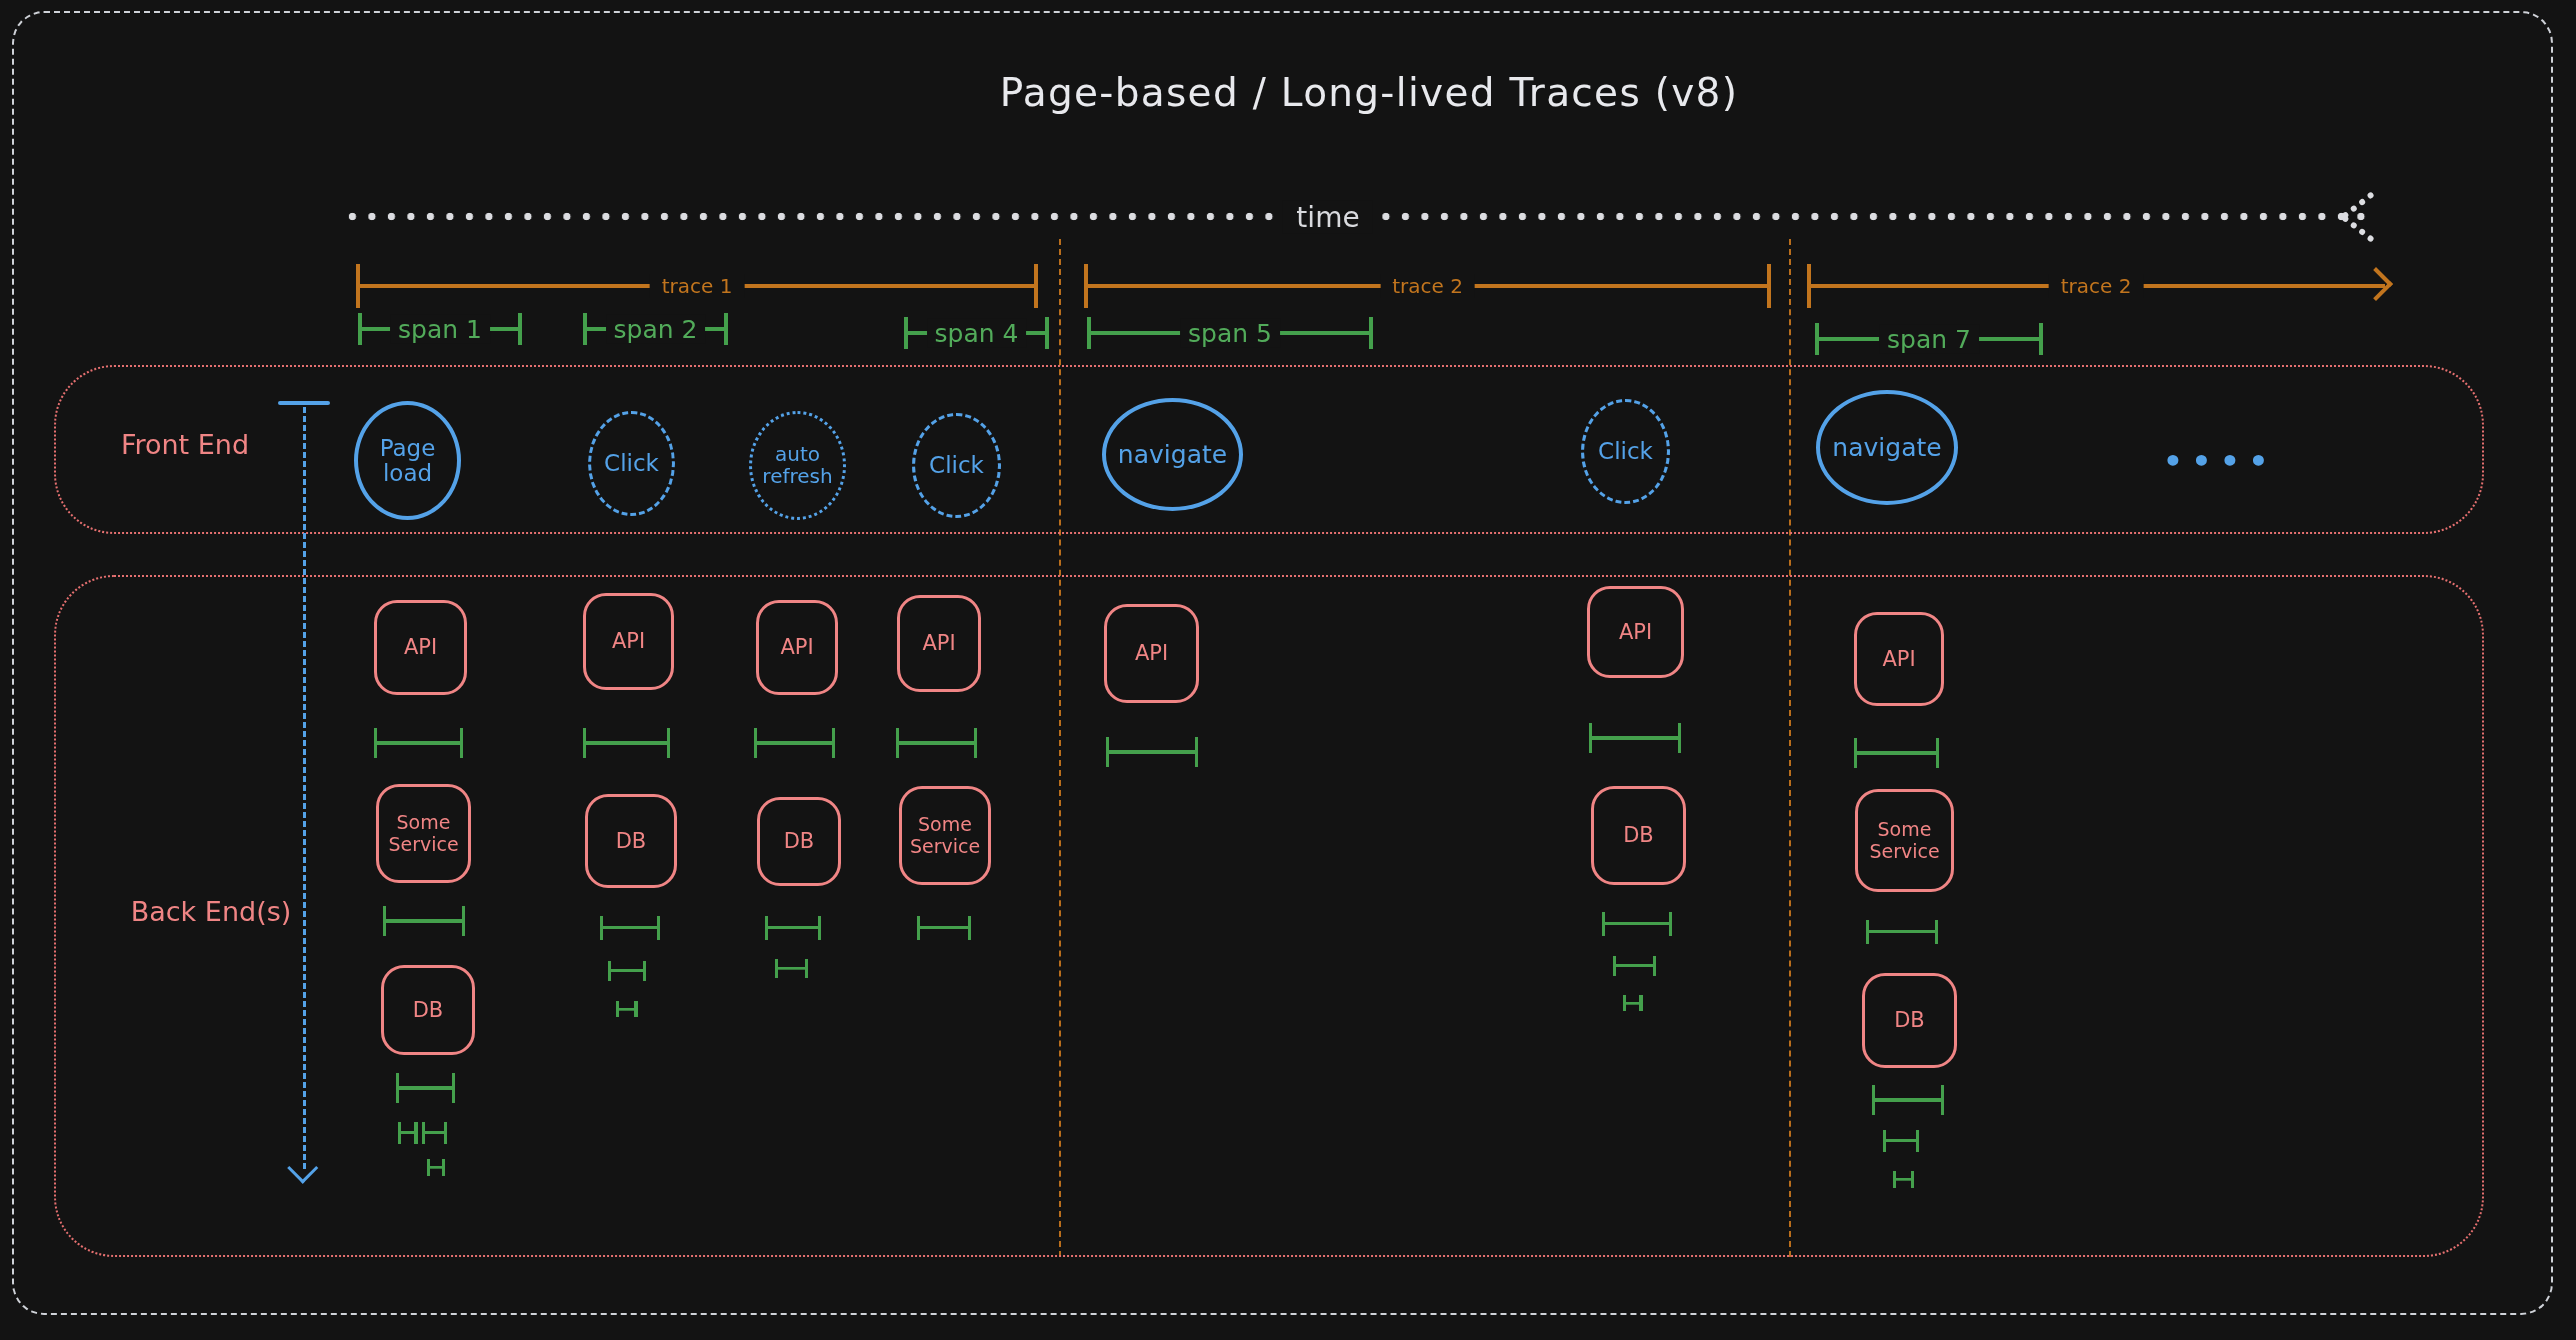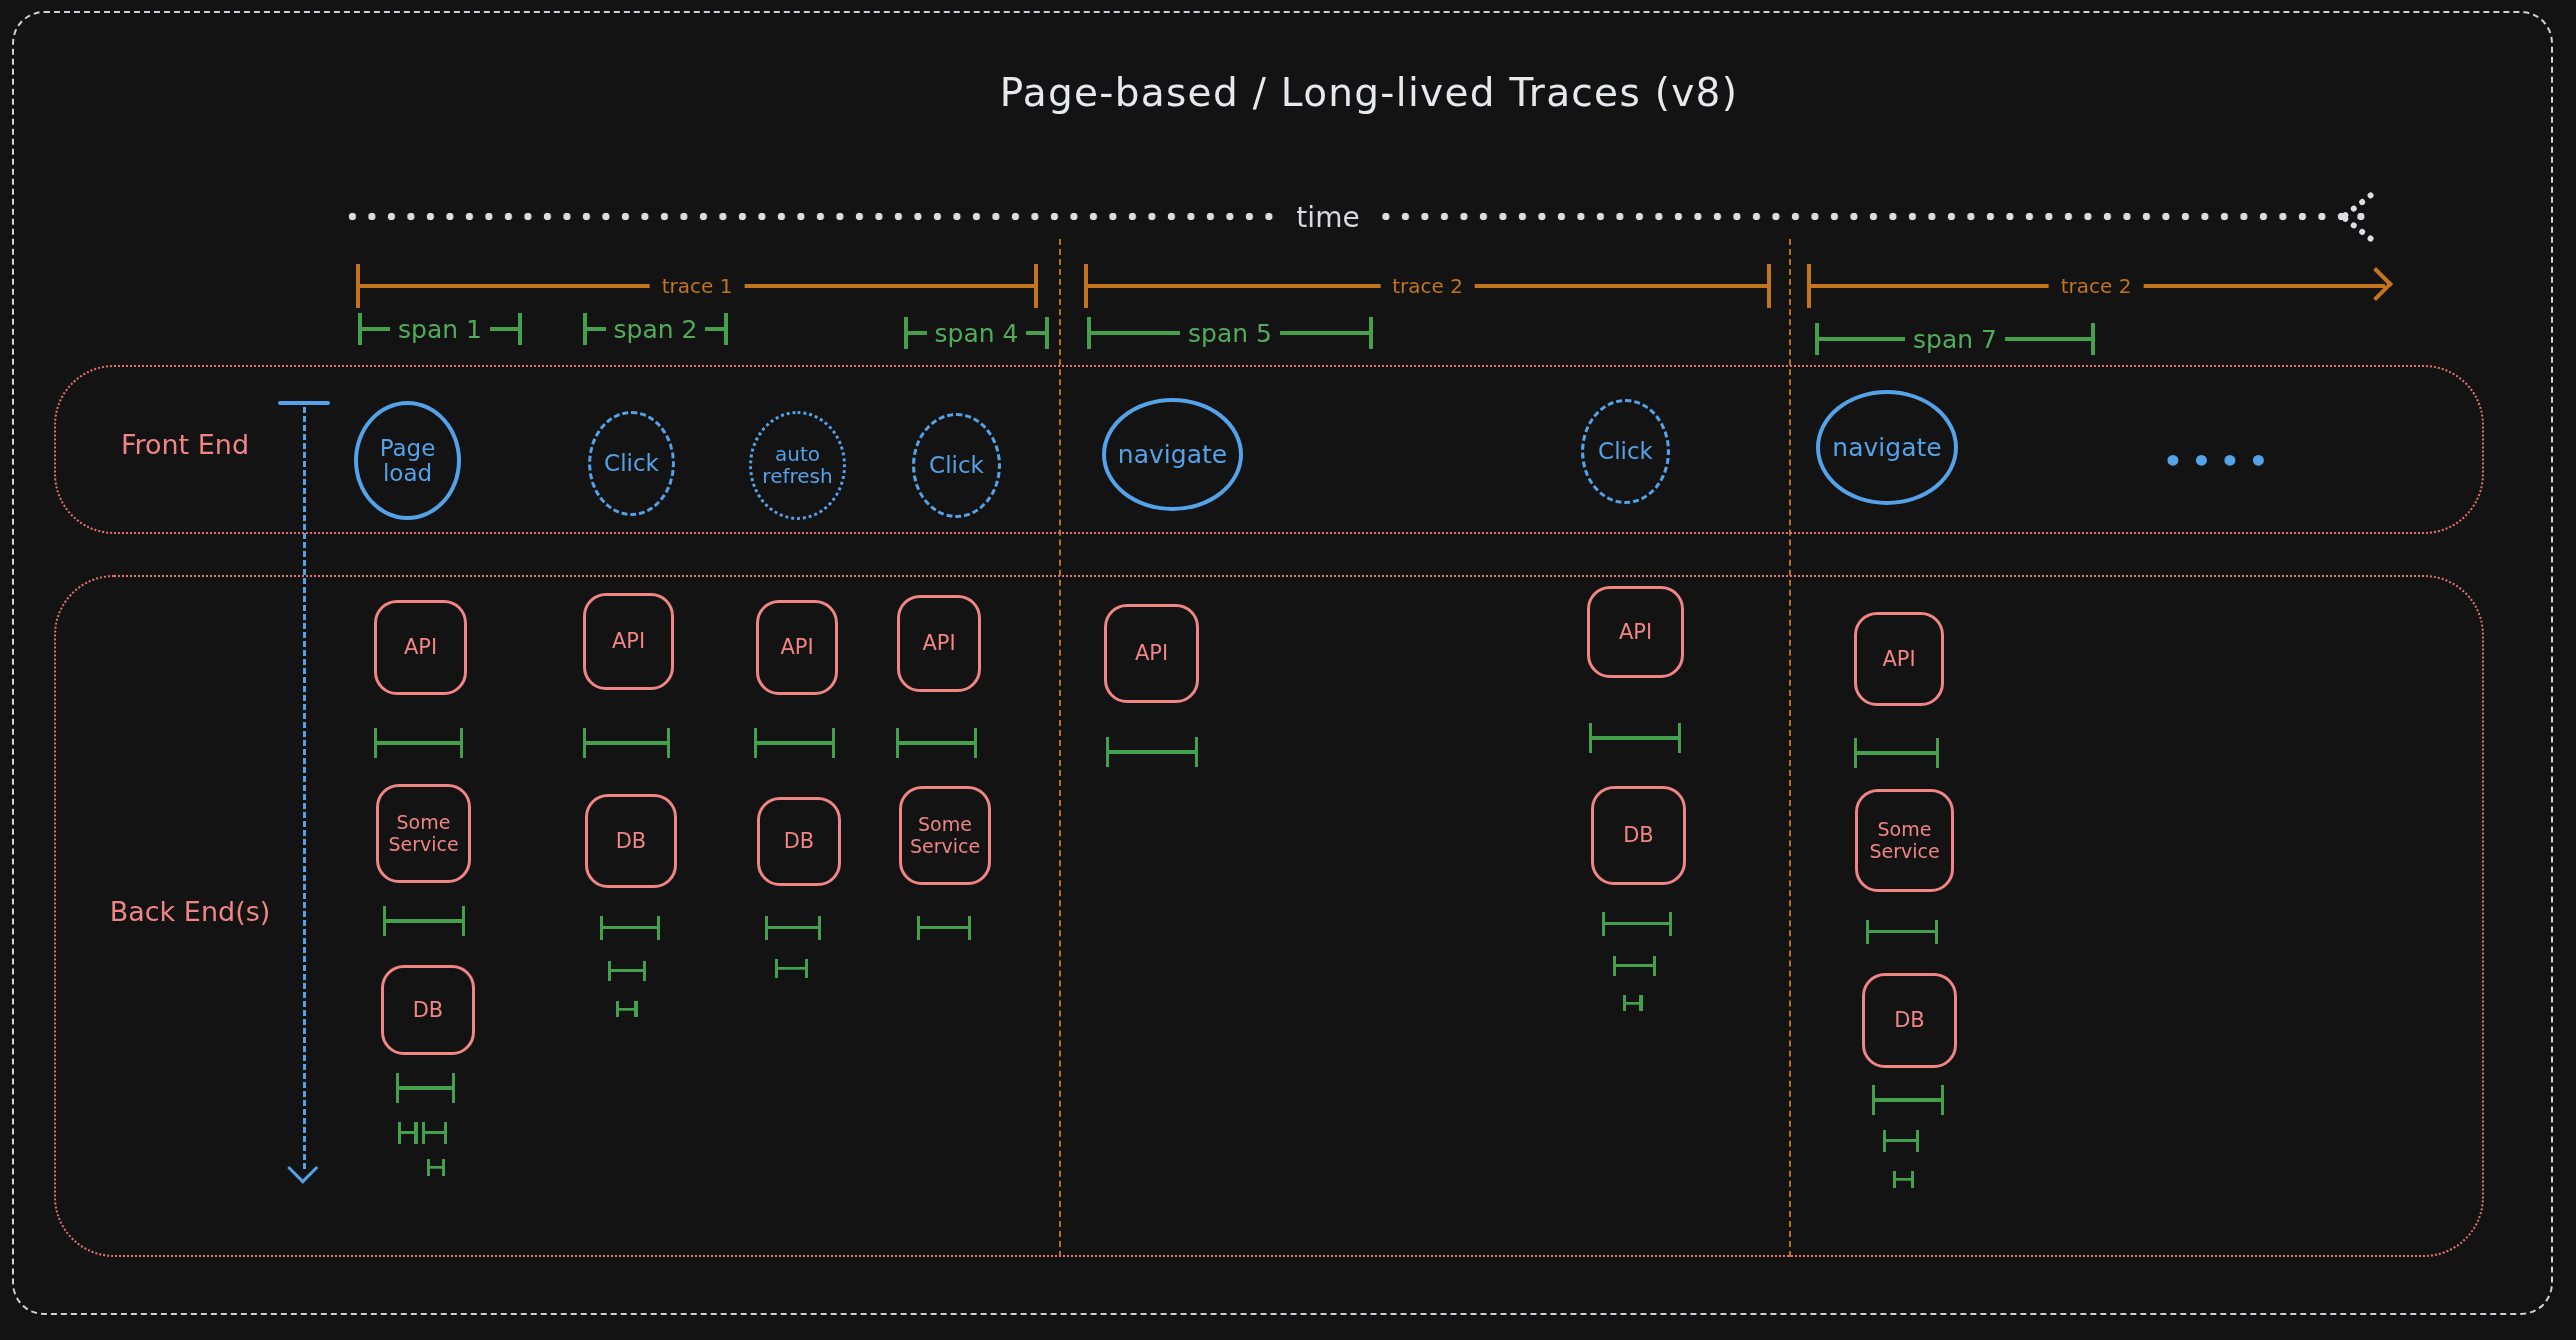--- a/index.html
+++ b/index.html
@@ -123,31 +123,31 @@
   </div>
   <div class="spanb" style="left:583px;top:313px;width:145px;">
     <span class="span-label">span 2</span>
   </div>
   <div class="spanb" style="left:904px;top:317px;width:145px;">
     <span class="span-label">span 4</span>
   </div>
   <div class="spanb" style="left:1087px;top:317px;width:286px;">
     <span class="span-label">span 5</span>
   </div>
-  <div class="spanb" style="left:1815px;top:323px;width:280px;">
+  <div class="spanb" style="left:1815px;top:323px;width:228px;">
     <span class="span-label">span 7</span>
   </div>
 
   <div class="vsep" style="left:1059px;"></div>
   <div class="vsep" style="left:1789px;"></div>
 
   <div class="lane" style="top:365px;height:169px;"></div>
   <div class="lane" style="top:575px;height:682px;"></div>
   <div class="lane-label" style="left:171px;top:444px;">Front End</div>
-  <div class="lane-label" style="left:176px;top:911px;text-align:center;">Back End(s)</div>
+  <div class="lane-label" style="left:197px;top:911px;text-align:center;">Back End(s)</div>
 
   <div class="flow-tcap"></div>
   <div class="flow-line"></div>
   <div class="flow-head"></div>
 
   <div class="ev" style="left:354px;top:401px;width:107px;height:119px;">
     <span>Page load</span>
   </div>
   <div class="ev dashed" style="left:588px;top:411px;width:87px;height:105px;">
     <span>Click</span>

